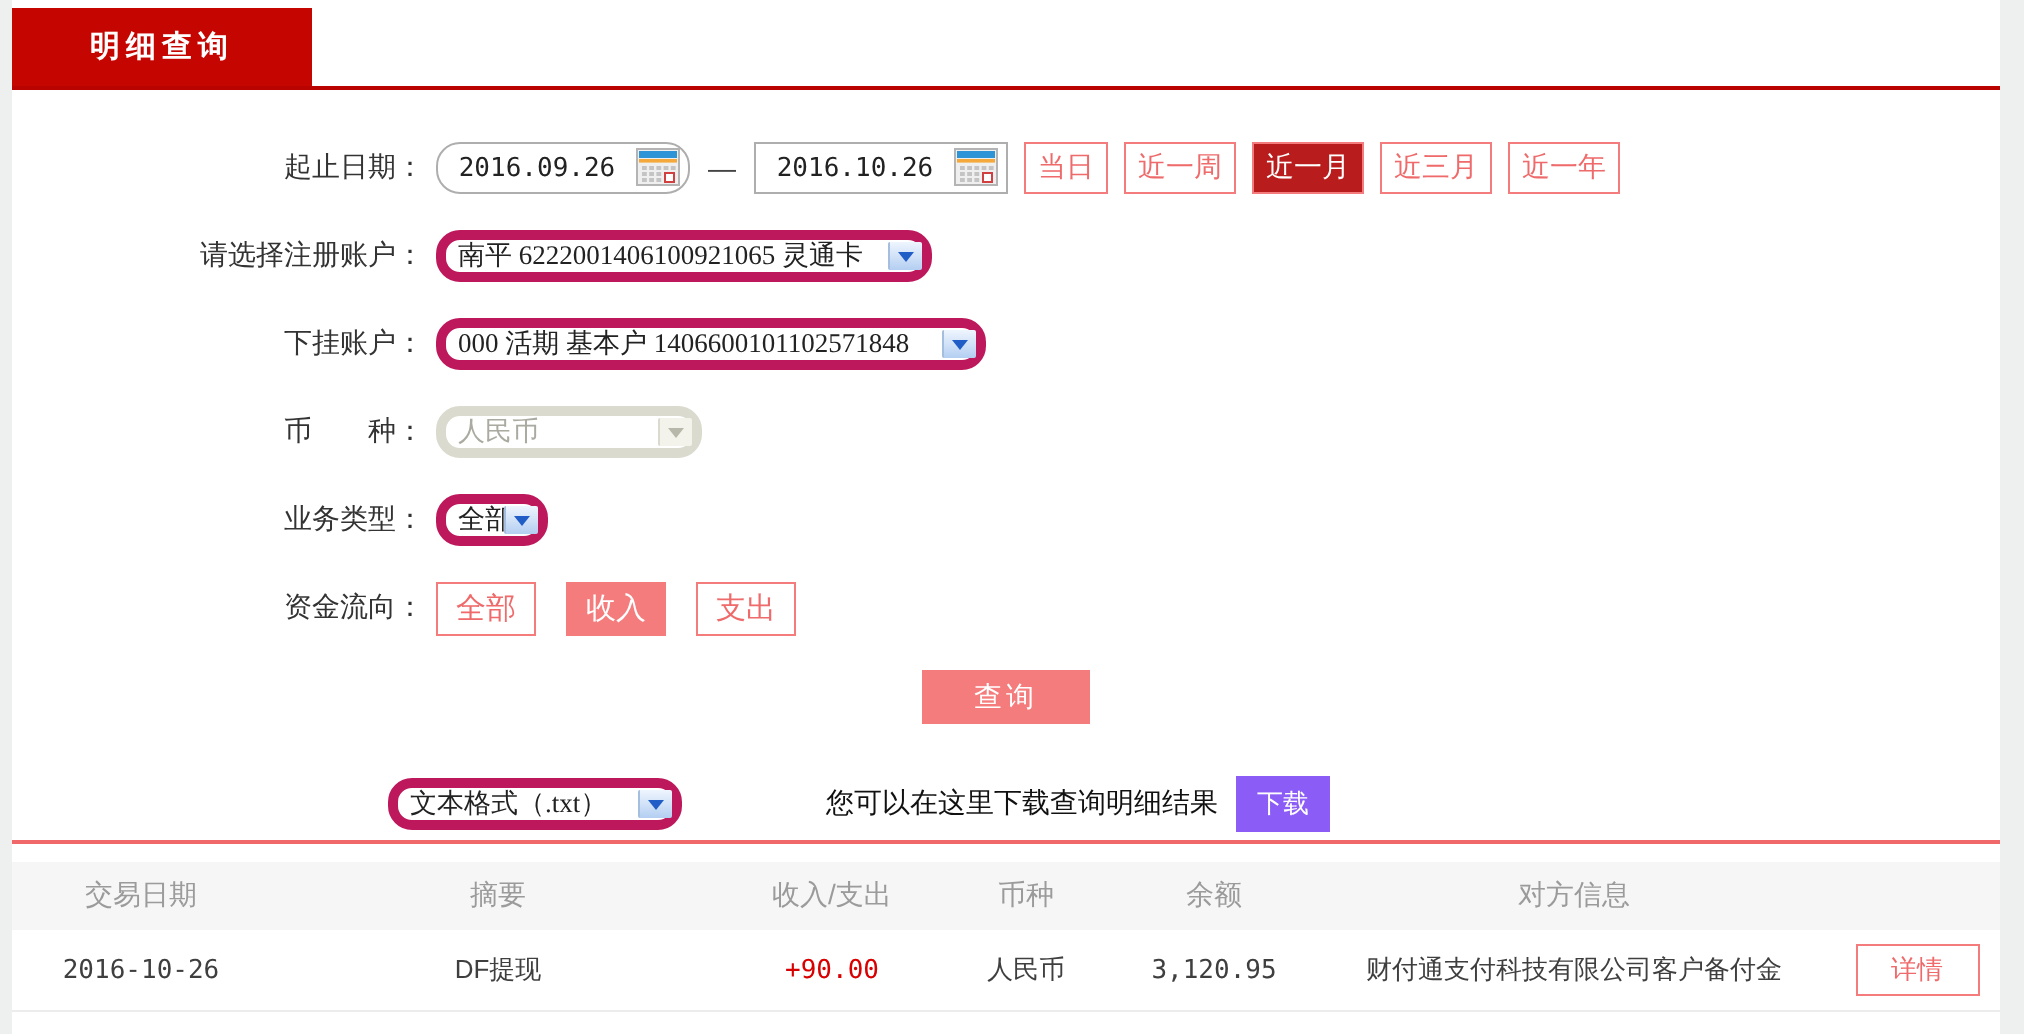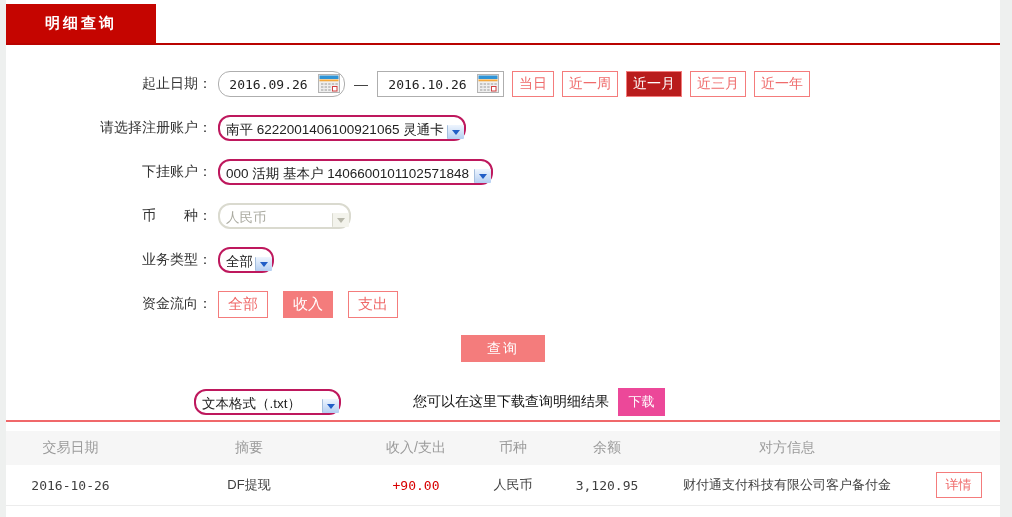--- a/index.html
+++ b/index.html
@@ -35,22 +35,22 @@
   .dash { margin:0 9px; color:#444; }
 
   .quick-btn {
     height:26px; padding:0 6px; margin-left:8px;
     border:1px solid #f47c7c; background:#fff; color:#ef6b6b;
     font-size:14px; display:flex; align-items:center; cursor:pointer; white-space:nowrap;
   }
   .quick-btn.active { background:#b91c1c; color:#fff; }
 
   .combo {
-    height:26px; border:2px solid #be185d; background:#fff;
-    display:flex; align-items:flex-end; font-size:13.5px; color:#222; cursor:pointer;
+    height:26px; border:5px solid #be185d; background:#fff;
+    display:flex; align-items:center; font-size:13.5px; color:#222; cursor:pointer;font-family:Liberation Serif, serif;
   }
   .combo-text { flex:1; display:flex; align-items:center; padding:0 6px; white-space:nowrap; overflow:hidden; }
   .combo-arrow {
     width:17px; flex:none; border-left:1px solid #a5bedd; border-radius:1px;
     background:linear-gradient(#eef5fe,#cfe0f7 55%,#b3cef2);
     display:flex; align-items:center; justify-content:center;
   }
   .combo-arrow::after { content:""; width:0; height:0; border:4px solid transparent; border-top:5px solid #215dc6; margin-top:5px; }
   .combo.disabled { border-color:#dadacf; color:#aaaaa0; cursor:default; }
   .combo.disabled .combo-arrow { border-left-color:#dadacf; background:#f3f3ec; }
@@ -66,34 +66,34 @@
   .query-btn {
     display:block; margin:18px auto 0; width:84px; height:27px;
     background:#f47c7c; color:#fff; border:none; font-size:14px;
     font-family:inherit; letter-spacing:2px; cursor:pointer;
   }
 
   
   .download-row { display:flex; align-items:center; margin-top:26px; margin-left:182px; font-size:14px; color:#111; height:28px; }
   .download-hint { margin-left:72px; }
   .download-btn {
-    margin-left:9px; width:47px; height:28px; background:#ec4899; color:#fff;
+    margin-left:9px; width:47px; height:28px; background:#8b5cf6; color:#fff;
     border:none; font-size:13px; font-family:inherit; cursor:pointer;
   }
 
   .divider-red { height:2px; background:#f0686a; margin-top:4px; }
 
   
   .grid7 { display:grid; grid-template-columns:129px 228px 106px 88px 100px 260px 83px; align-items:center; text-align:center; }
   .table-header { height:34px; margin-top:9px; background:#f6f6f6; color:#9b9b9b; font-size:14px; }
   .table-row { height:41px; background:#fff; border-bottom:1px solid #ececec; font-size:13px; color:#3f3f3f; }
   .cell-mono { font-family:"DejaVu Sans Mono",monospace; }
   .cell-amount { color:#d80000; font-family:"DejaVu Sans Mono",monospace; }
   .detail-btn {
-    width:46px; height:26px; margin:0 auto; background:#fff;
+    width:62px; height:26px; margin:0 auto; background:#fff;
     border:1px solid #f47c7c; color:#ef6b6b; font-size:13px;
     font-family:inherit; cursor:pointer;
   }
 </style>
 </head>
 <body>
 
 <div class="page">
 
   <div class="tab-bar">

